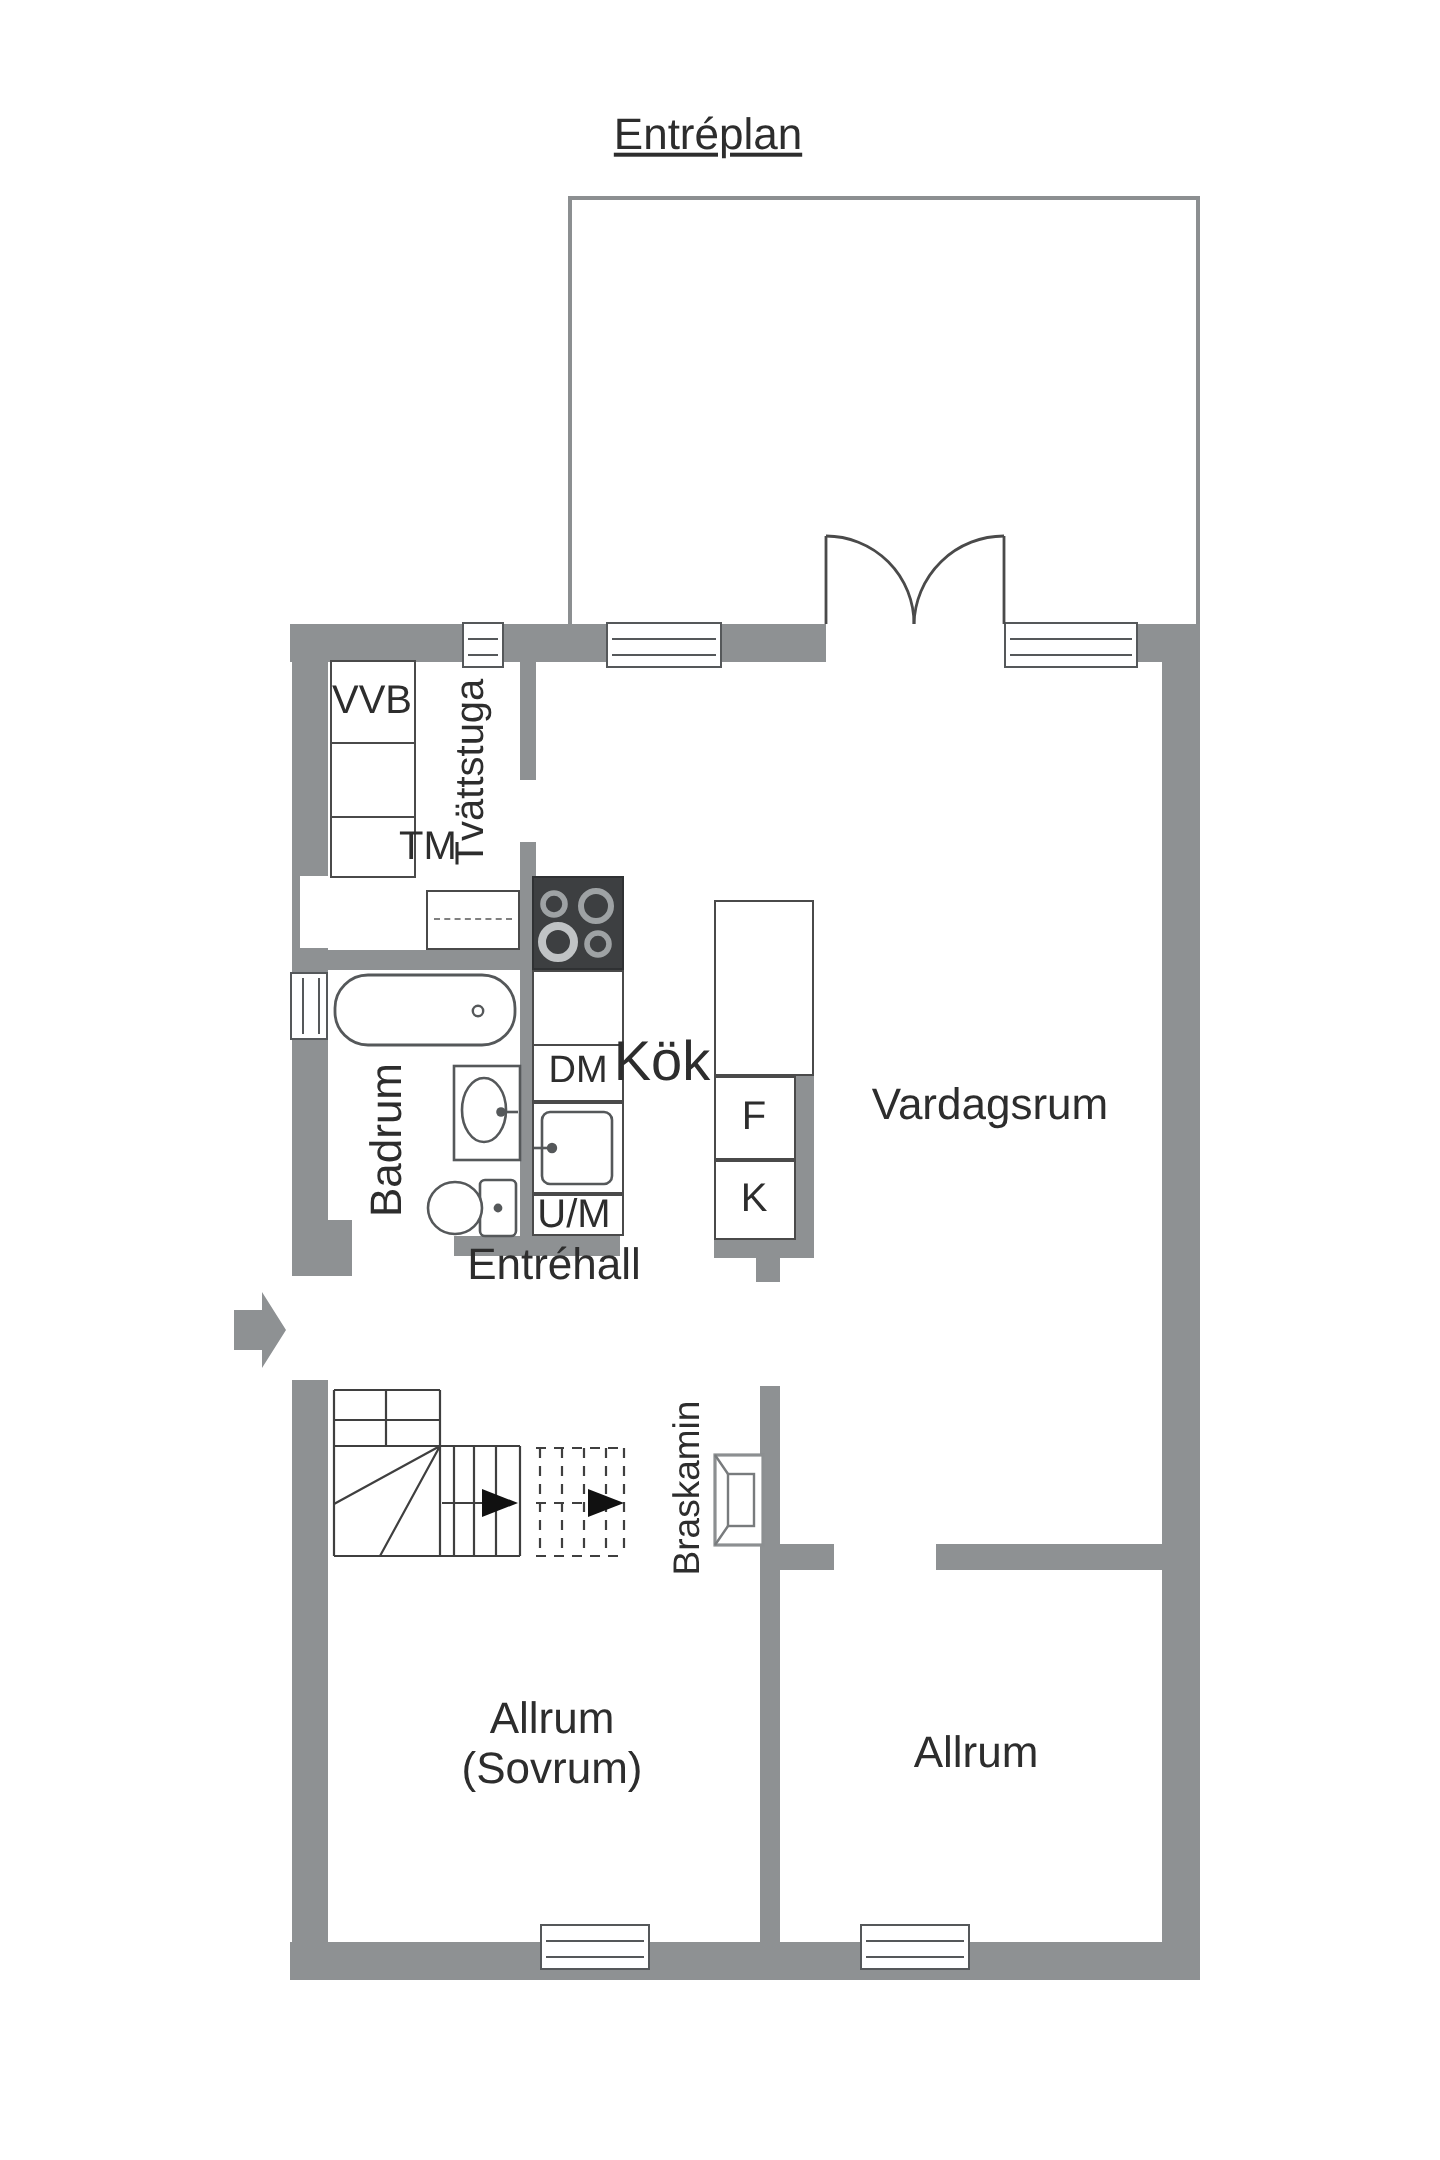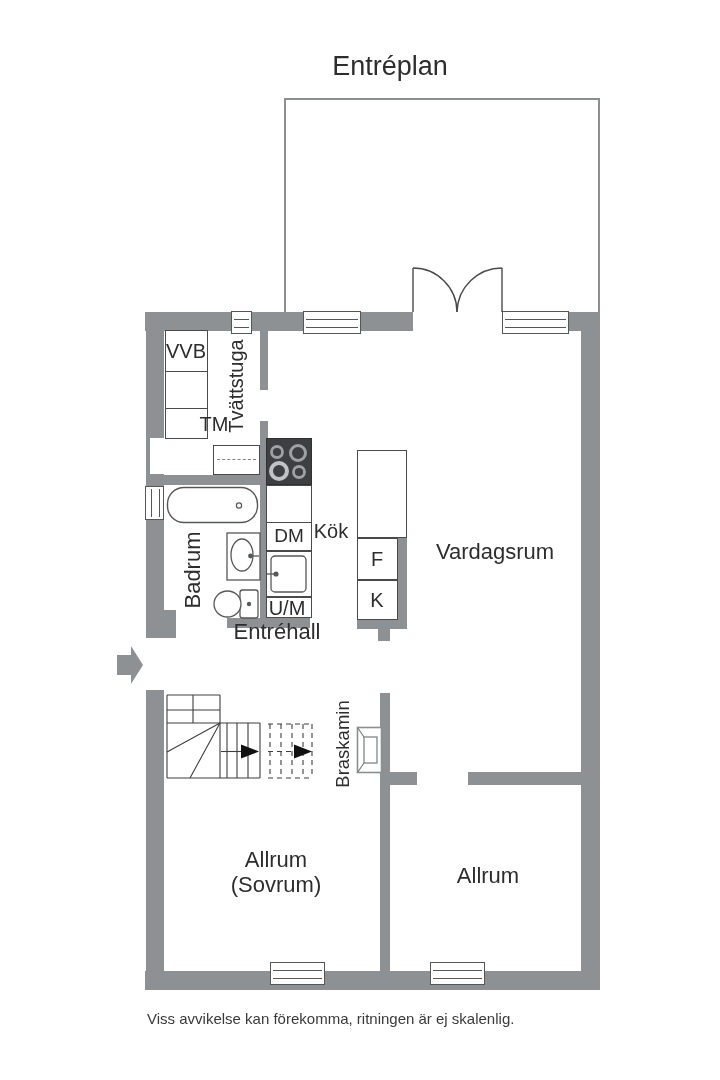--- a/index.html
+++ b/index.html
@@ -22,21 +22,21 @@
     white-space:nowrap;text-align:center;line-height:1.15;z-index:30;}
   .label.rot{transform:translate(-50%,-50%) rotate(-90deg);}
   .footer{position:absolute;color:#3a3a3a;font-size:15px;z-index:30;}
   svg.overlay{position:absolute;left:0;top:0;z-index:20;pointer-events:none;}
 </style>
 </head>
 <body>
 
 <div id="plan" style="--wall: #8e9193; --line: #4a4a4a; --text: #2d2d2d; --stove: #3d3f41;">
 
-  <div class="label" style="left:390px;top:67px;font-size:27px;">Entréplan</div>
+  <div class="label" style="left:354px;top:67px;font-size:22px;text-decoration:underline;">Entréplan</div>
 
   <div class="pool" style="left:284px;top:98px;width:316px;height:214px;"></div>
 
   <div class="wall" style="left:145px;top:312px;width:86px;height:19px;"></div>
   <div class="wall" style="left:252px;top:312px;width:51px;height:19px;"></div>
   <div class="wall" style="left:361px;top:312px;width:52px;height:19px;"></div>
   <div class="wall" style="left:569px;top:312px;width:31px;height:19px;"></div>
   <div class="wall" style="left:581px;top:312px;width:19px;height:678px;"></div>
   <div class="wall" style="left:145px;top:971px;width:455px;height:19px;"></div>
   <div class="wall" style="left:146px;top:312px;width:18px;height:174px;"></div>
@@ -153,28 +153,27 @@
       <rect x="357.5" y="727.5" width="24" height="45" stroke="#8c8f91" stroke-width="1.6"></rect>
       <rect x="364" y="737" width="13" height="26" stroke="#787b7d" stroke-width="1.2" fill="none"></rect>
       <path d="M357.5 727.5 L364 737 M357.5 772.5 L364 763" stroke="#787b7d" stroke-width="1.2" fill="none"></path>
     </g>
   </svg>
 
   <div class="label" style="left:186px;top:351px;font-size:20px;">VVB</div>
   <div class="label" style="left:186px;top:424px;font-size:20px;margin-left:28px;">TM</div>
   <div class="label rot" style="left:236px;top:386px;font-size:20px;">Tvättstuga</div>
   <div class="label" style="left:289px;top:536px;font-size:19px;">DM</div>
-  <div class="label" style="left:331px;top:531px;font-size:20px;">Kök</div>
+  <div class="label" style="left:331px;top:531px;font-size:28px;">Kök</div>
   <div class="label" style="left:287px;top:608px;font-size:20px;">U/M</div>
   <div class="label" style="left:377px;top:559px;font-size:20px;">F</div>
   <div class="label" style="left:377px;top:600px;font-size:20px;">K</div>
   <div class="label" style="left:495px;top:552px;font-size:22px;">Vardagsrum</div>
   <div class="label rot" style="left:193px;top:570px;font-size:22px;">Badrum</div>
   <div class="label" style="left:277px;top:632px;font-size:22px;">Entréhall</div>
   <div class="label rot" style="left:343px;top:744px;font-size:18.5px;">Braskamin</div>
   <div class="label" style="left:276px;top:872px;font-size:22px;">
     <span style="display:block;">Allrum</span>
     <span style="display:block;">(Sovrum)</span>
   </div>
   <div class="label" style="left:488px;top:876px;font-size:22px;">Allrum</div>
 
-  <div class="footer" style="left:147px;top:1010px;">Viss avvikelse kan förekomma, ritningen är ej skalenlig.</div>
 </div>
 
 </body></html>

